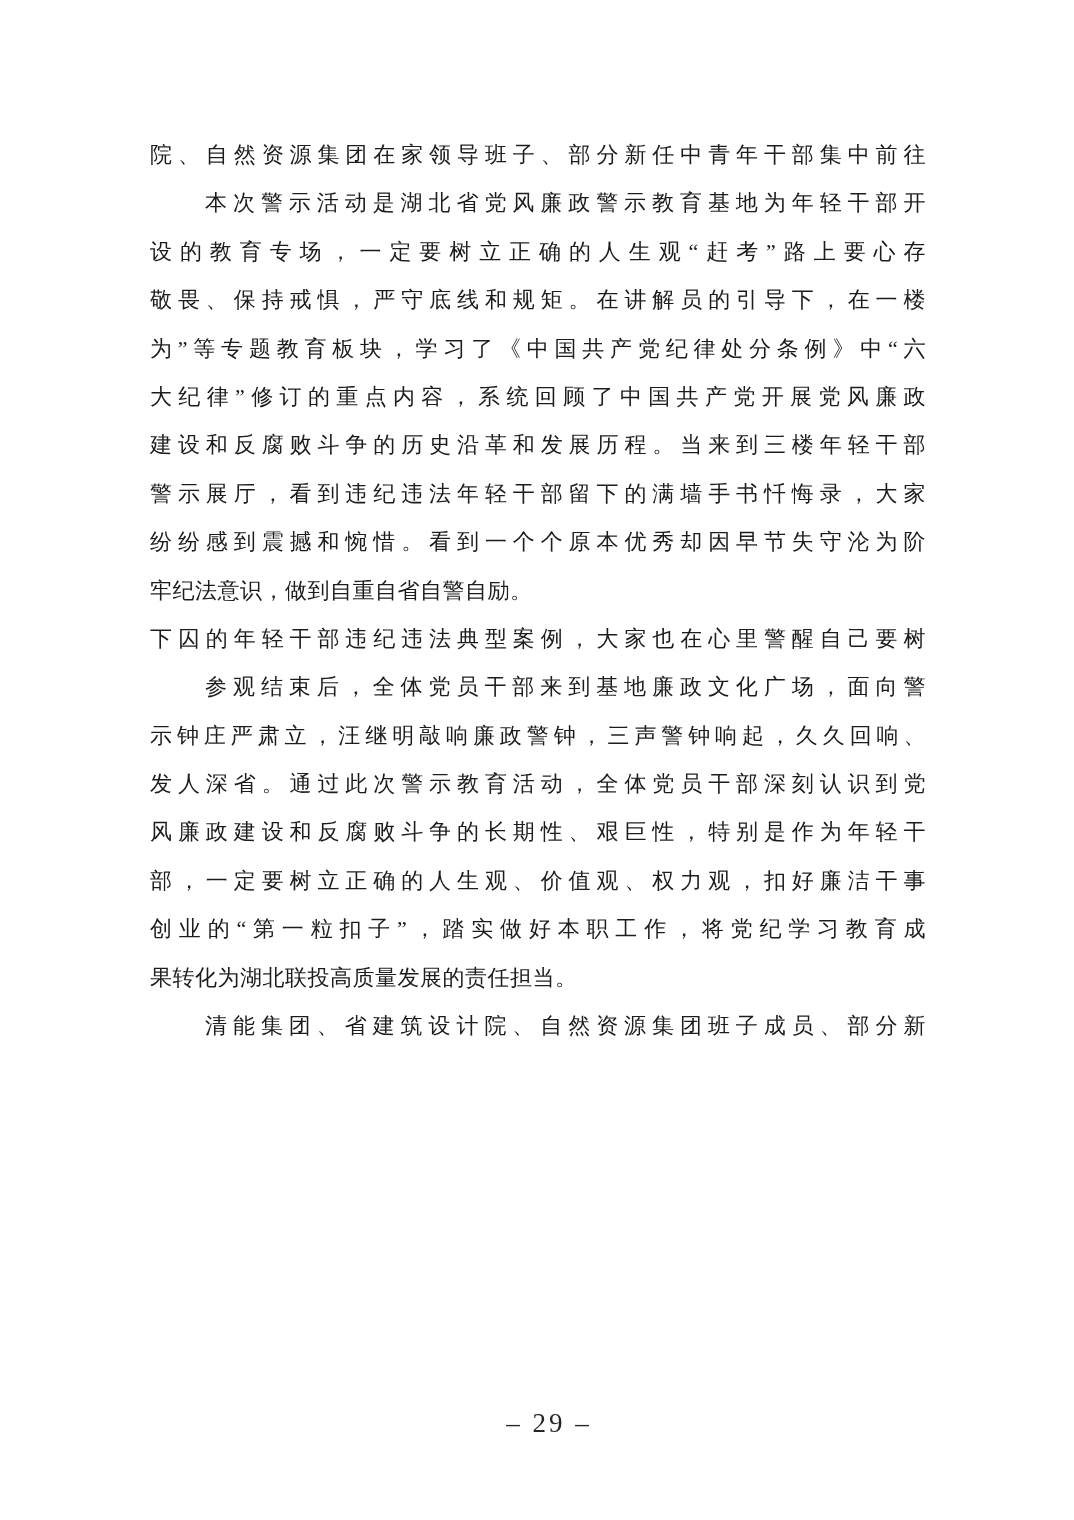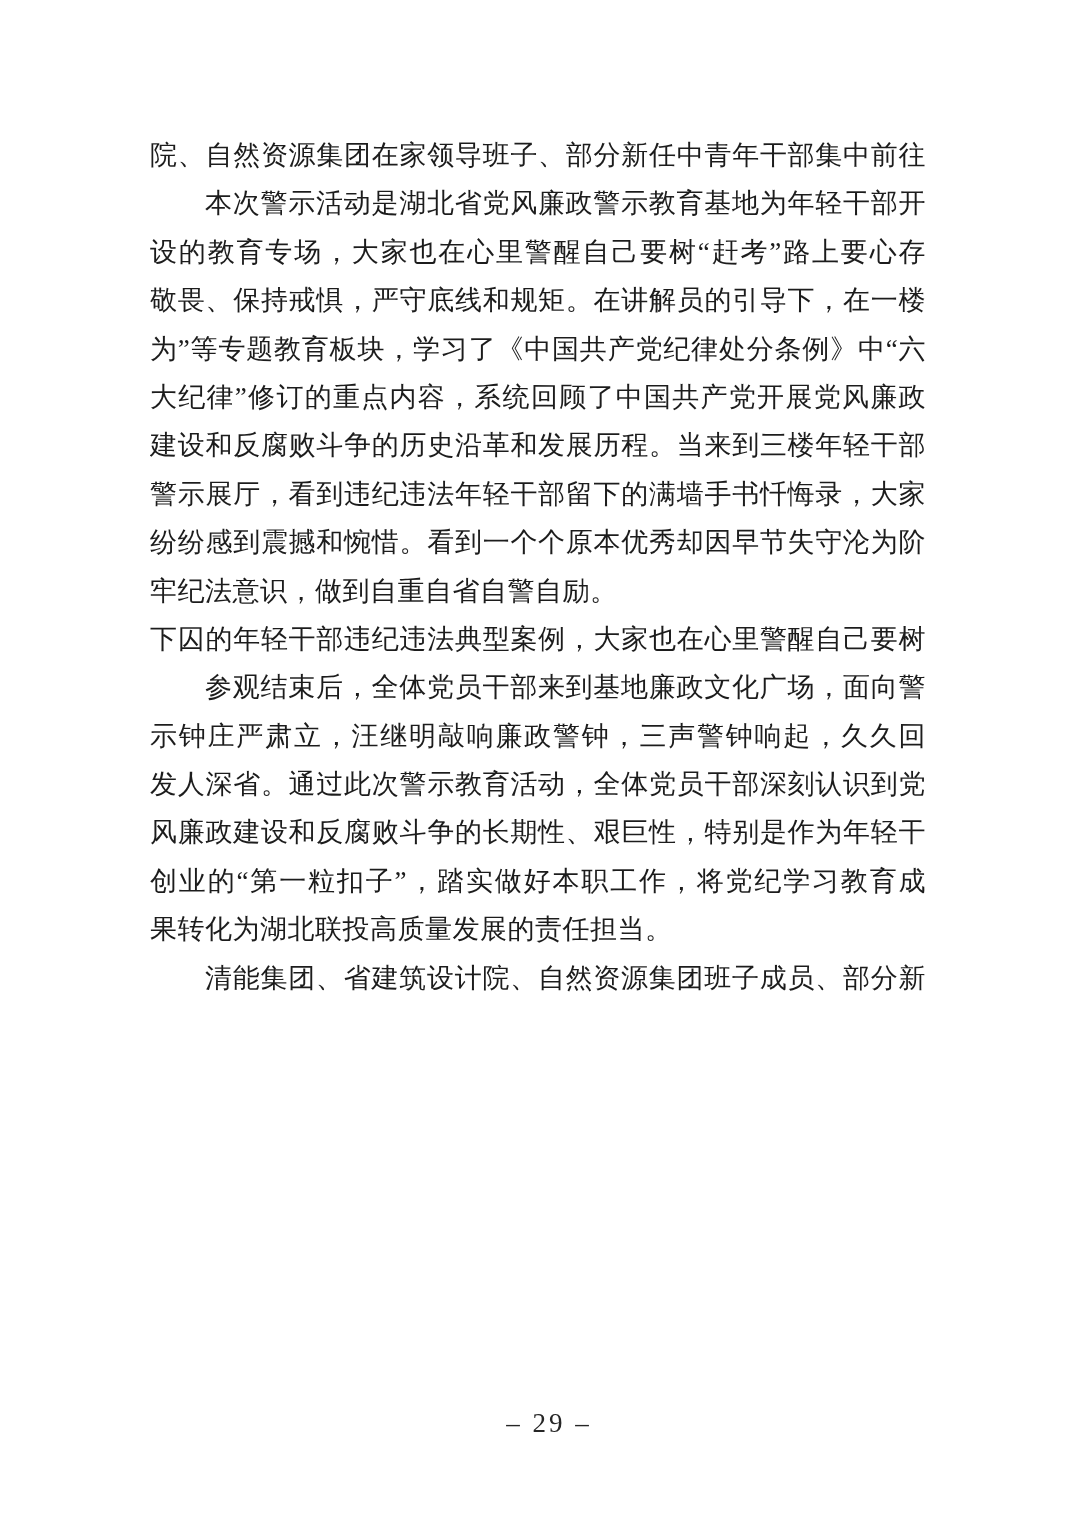--- a/index.html
+++ b/index.html
@@ -22,21 +22,21 @@
   }
   .text-block {
     position: absolute;
     left: 150px;
     top: 131px;
     width: 776px;
   }
   .line {
     height: 48.4px;
     line-height: 48.4px;
-    font-size: 27px;
+    font-size: 22px;
     letter-spacing: 0.5px;
     text-align: justify;
     text-align-last: justify;
     overflow: hidden;
     white-space: normal;
     color: #1c1c1c;
   }
   .line.indent {
     text-indent: 55px;
   }
@@ -55,32 +55,33 @@
     color: #262626;
   }
 </style>
 </head>
 <body>
 
 <div class="page">
   <div class="text-block">
     <div class="line">院、自然资源集团在家领导班子、部分新任中青年干部集中前往</div>
     <div class="line indent">本次警示活动是湖北省党风廉政警示教育基地为年轻干部开</div>
-    <div class="line">设的教育专场，大家也在心里警醒自己要树“赶考”路上要心存</div>
+    <div class="line">设的教育专场，一定要树立正确的人生观“赶考”路上要心存</div>
     <div class="line">敬畏、保持戒惧，严守底线和规矩。在讲解员的引导下，在一楼</div>
     <div class="line">为”等专题教育板块，学习了《中国共产党纪律处分条例》中“六</div>
     <div class="line">大纪律”修订的重点内容，系统回顾了中国共产党开展党风廉政</div>
     <div class="line">建设和反腐败斗争的历史沿革和发展历程。当来到三楼年轻干部</div>
     <div class="line">警示展厅，看到违纪违法年轻干部留下的满墙手书忏悔录，大家</div>
     <div class="line">纷纷感到震撼和惋惜。看到一个个原本优秀却因早节失守沦为阶</div>
     <div class="line end">牢纪法意识，做到自重自省自警自励。</div>
     <div class="line">下囚的年轻干部违纪违法典型案例，大家也在心里警醒自己要树</div>
     <div class="line indent">参观结束后，全体党员干部来到基地廉政文化广场，面向警</div>
     <div class="line">示钟庄严肃立，汪继明敲响廉政警钟，三声警钟响起，久久回响、</div>
     <div class="line">发人深省。通过此次警示教育活动，全体党员干部深刻认识到党</div>
     <div class="line">风廉政建设和反腐败斗争的长期性、艰巨性，特别是作为年轻干</div>
+    <div class="line">部，一定要树立正确的人生观、价值观、权力观，扣好廉洁干事</div>
     <div class="line">创业的“第一粒扣子”，踏实做好本职工作，将党纪学习教育成</div>
     <div class="line end">果转化为湖北联投高质量发展的责任担当。</div>
     <div class="line indent">清能集团、省建筑设计院、自然资源集团班子成员、部分新</div>
   </div>
 
   <div class="footer">– 29 –</div>
 </div>
 
 </body></html>

